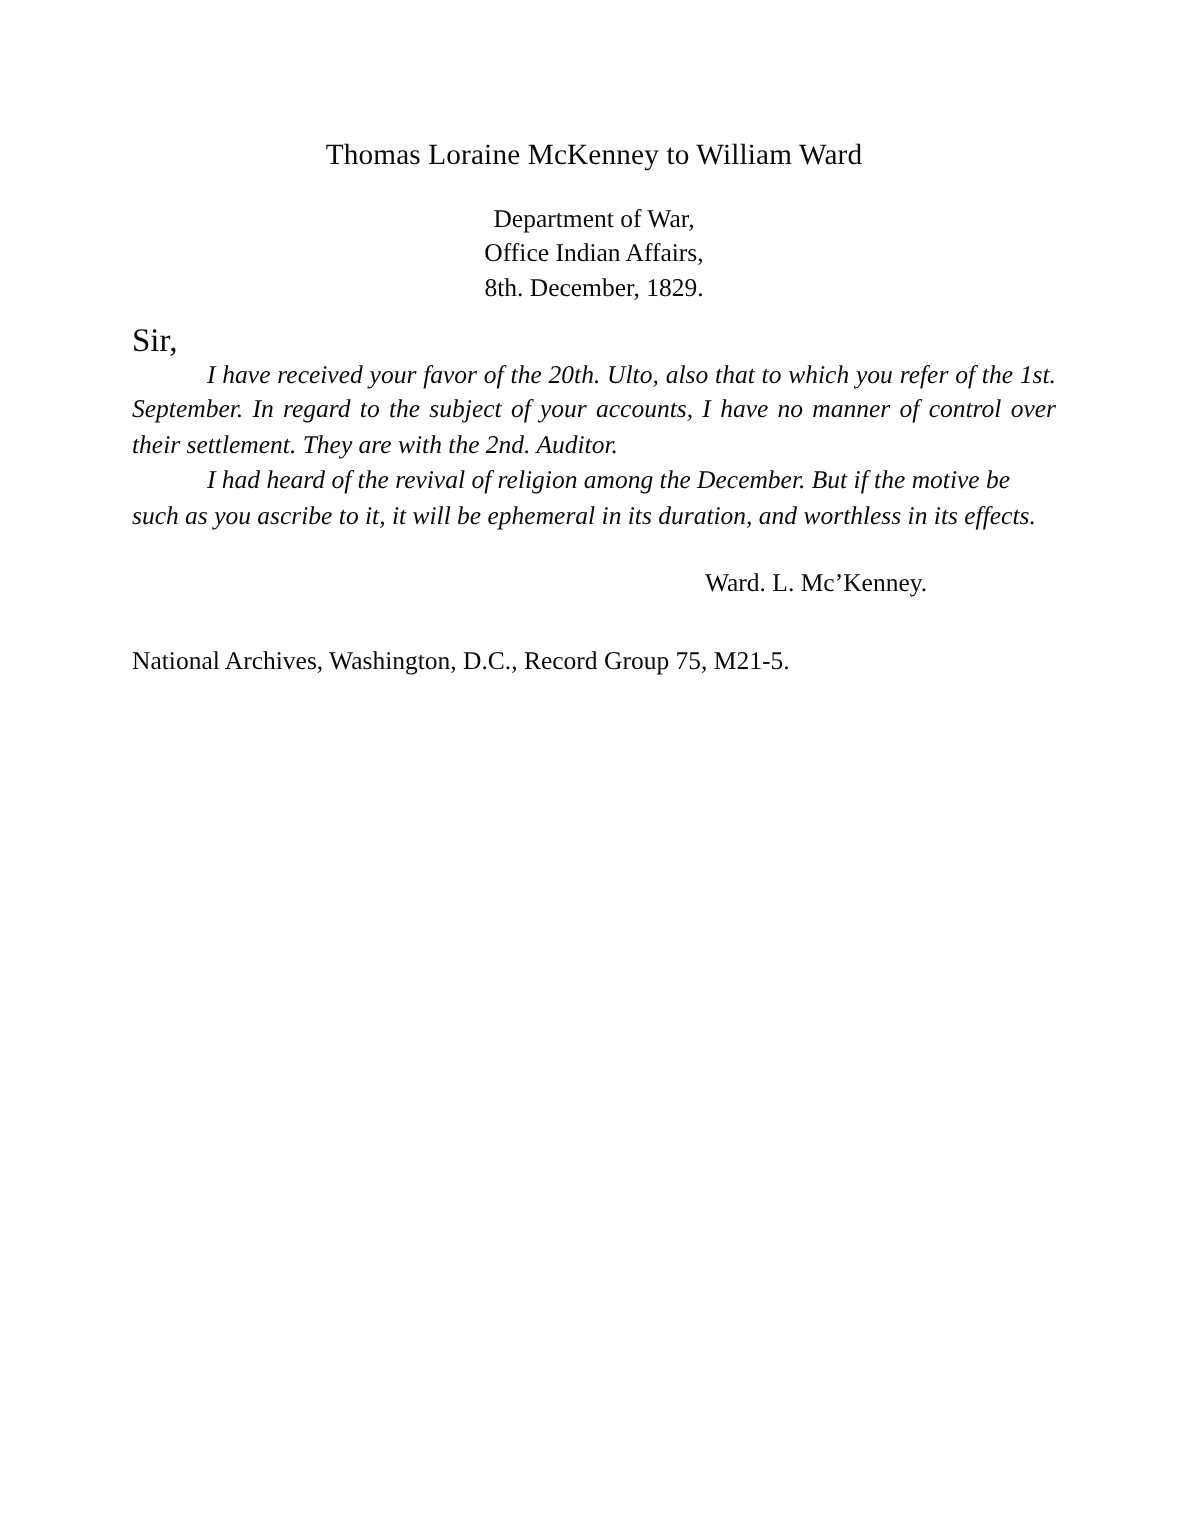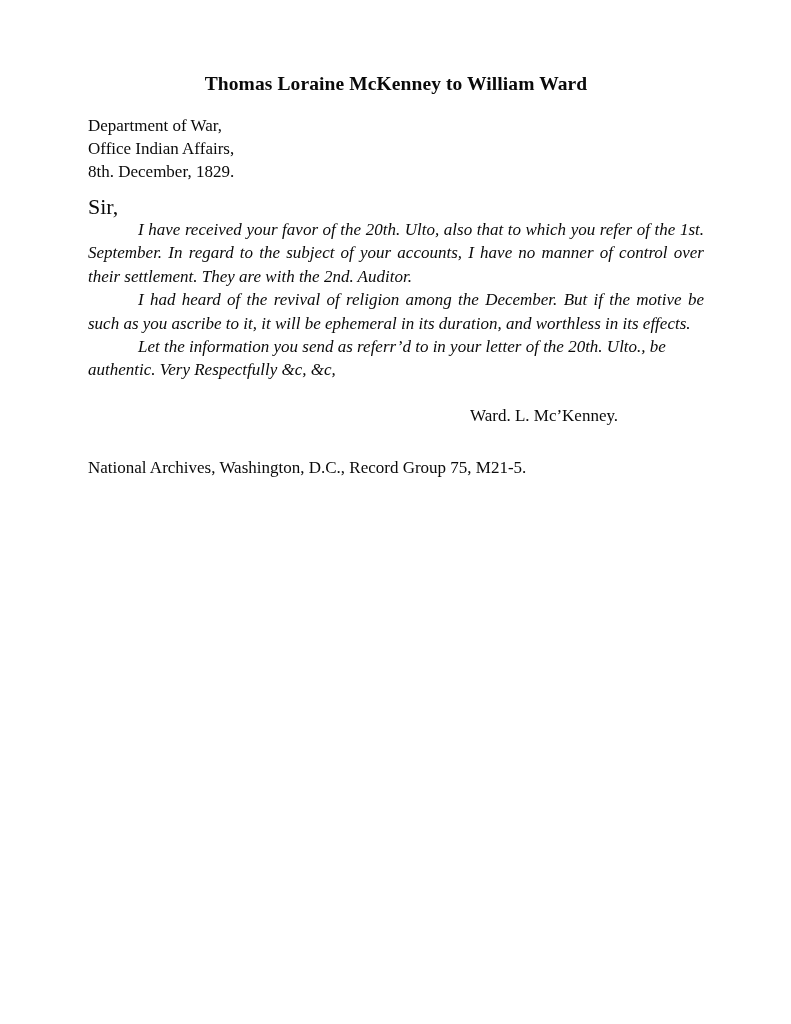--- a/index.html
+++ b/index.html
@@ -31,28 +31,28 @@
     left: 88px;
     top: 0;
     width: 616px;
   }
 
   .doc-title {
     text-align: center;
     font-size: 19.5px;
     line-height: 24px;
     margin: 0;
-    padding-top: 72px;
-    font-weight: bold;
+    padding-top: 92px;
+    font-weight: normal;
     letter-spacing: 0.1px;
   }
 
   .dateline {
     margin-top: 18px;
-    text-align: left;
+    text-align: center;
     font-size: 17px;
     line-height: 23px;
   }
   .dateline-line {
     display: block;
     white-space: nowrap;
   }
 
   .salutation {
     margin-top: 12px;
@@ -105,20 +105,19 @@
       <span class="dateline-line">8th. December, 1829.</span>
     </div>
 
     <div class="salutation">Sir,</div>
 
     <p class="body-par">I have received your favor of the 20th. Ulto, also that to which you refer of the 1st. September.  In regard to the subject of your accounts, I have no manner of control over their settlement.  They are with the 2nd. Auditor.</p>
 
     <p class="body-par">I had heard of the revival of religion among the December.  But if the motive be such as you ascribe to it, it will be ephemeral in its duration, and worthless in its effects.</p>
 
 
-    <p class="body-par">Let the information you send as referr’d to in your letter of the 20th. Ulto., be authentic.  Very Respectfully &amp;c, &amp;c,</p>
 
     <div class="signature">Ward. L. Mc’Kenney.</div>
 
     <div class="citation">National Archives, Washington, D.C., Record Group 75, M21-5.</div>
 
   </div>
 </div>
 
 </body></html>

